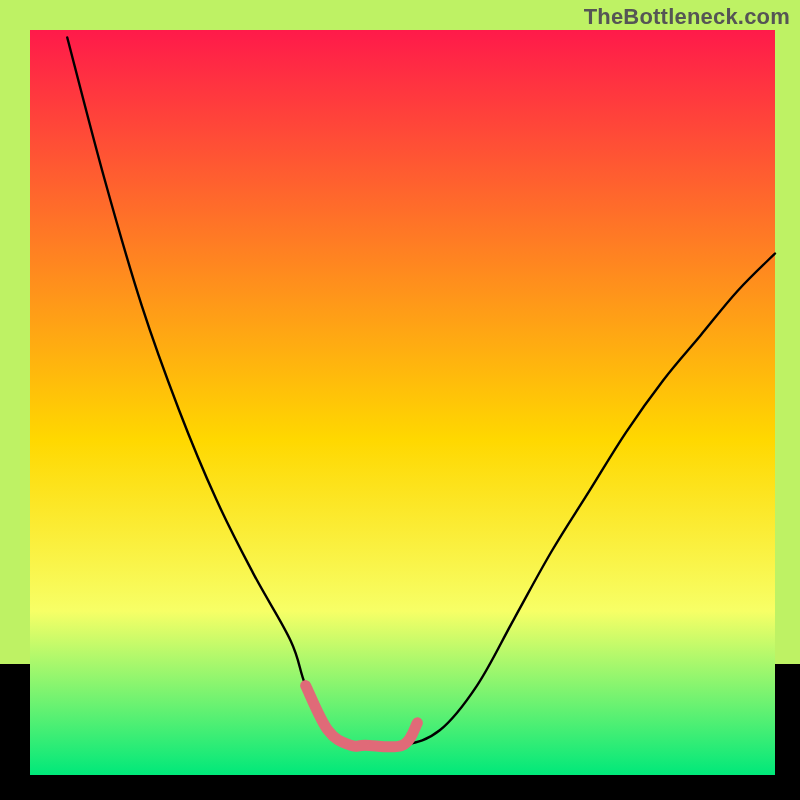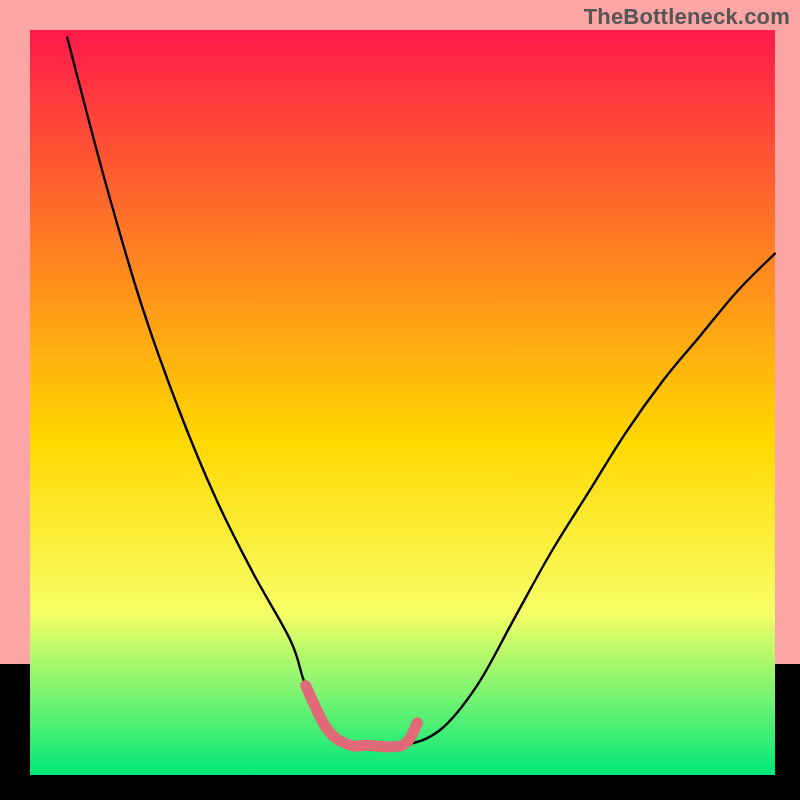--- a/index.html
+++ b/index.html
@@ -8,21 +8,21 @@
     width: 800px;
     height: 800px;
     background: #000;
     overflow: hidden;
     font-family: Arial, Helvetica, sans-serif;
   }
   .stage {
     position: relative;
     width: 800px;
     height: 664px;
-    background: #fca5a5;
+    background: #bef264;
   }
   .watermark {
     position: absolute;
     top: 4px;
     right: 10px;
     font-size: 22px;
     font-weight: 600;
     color: #555;
     letter-spacing: 0.2px;
     z-index: 5;

